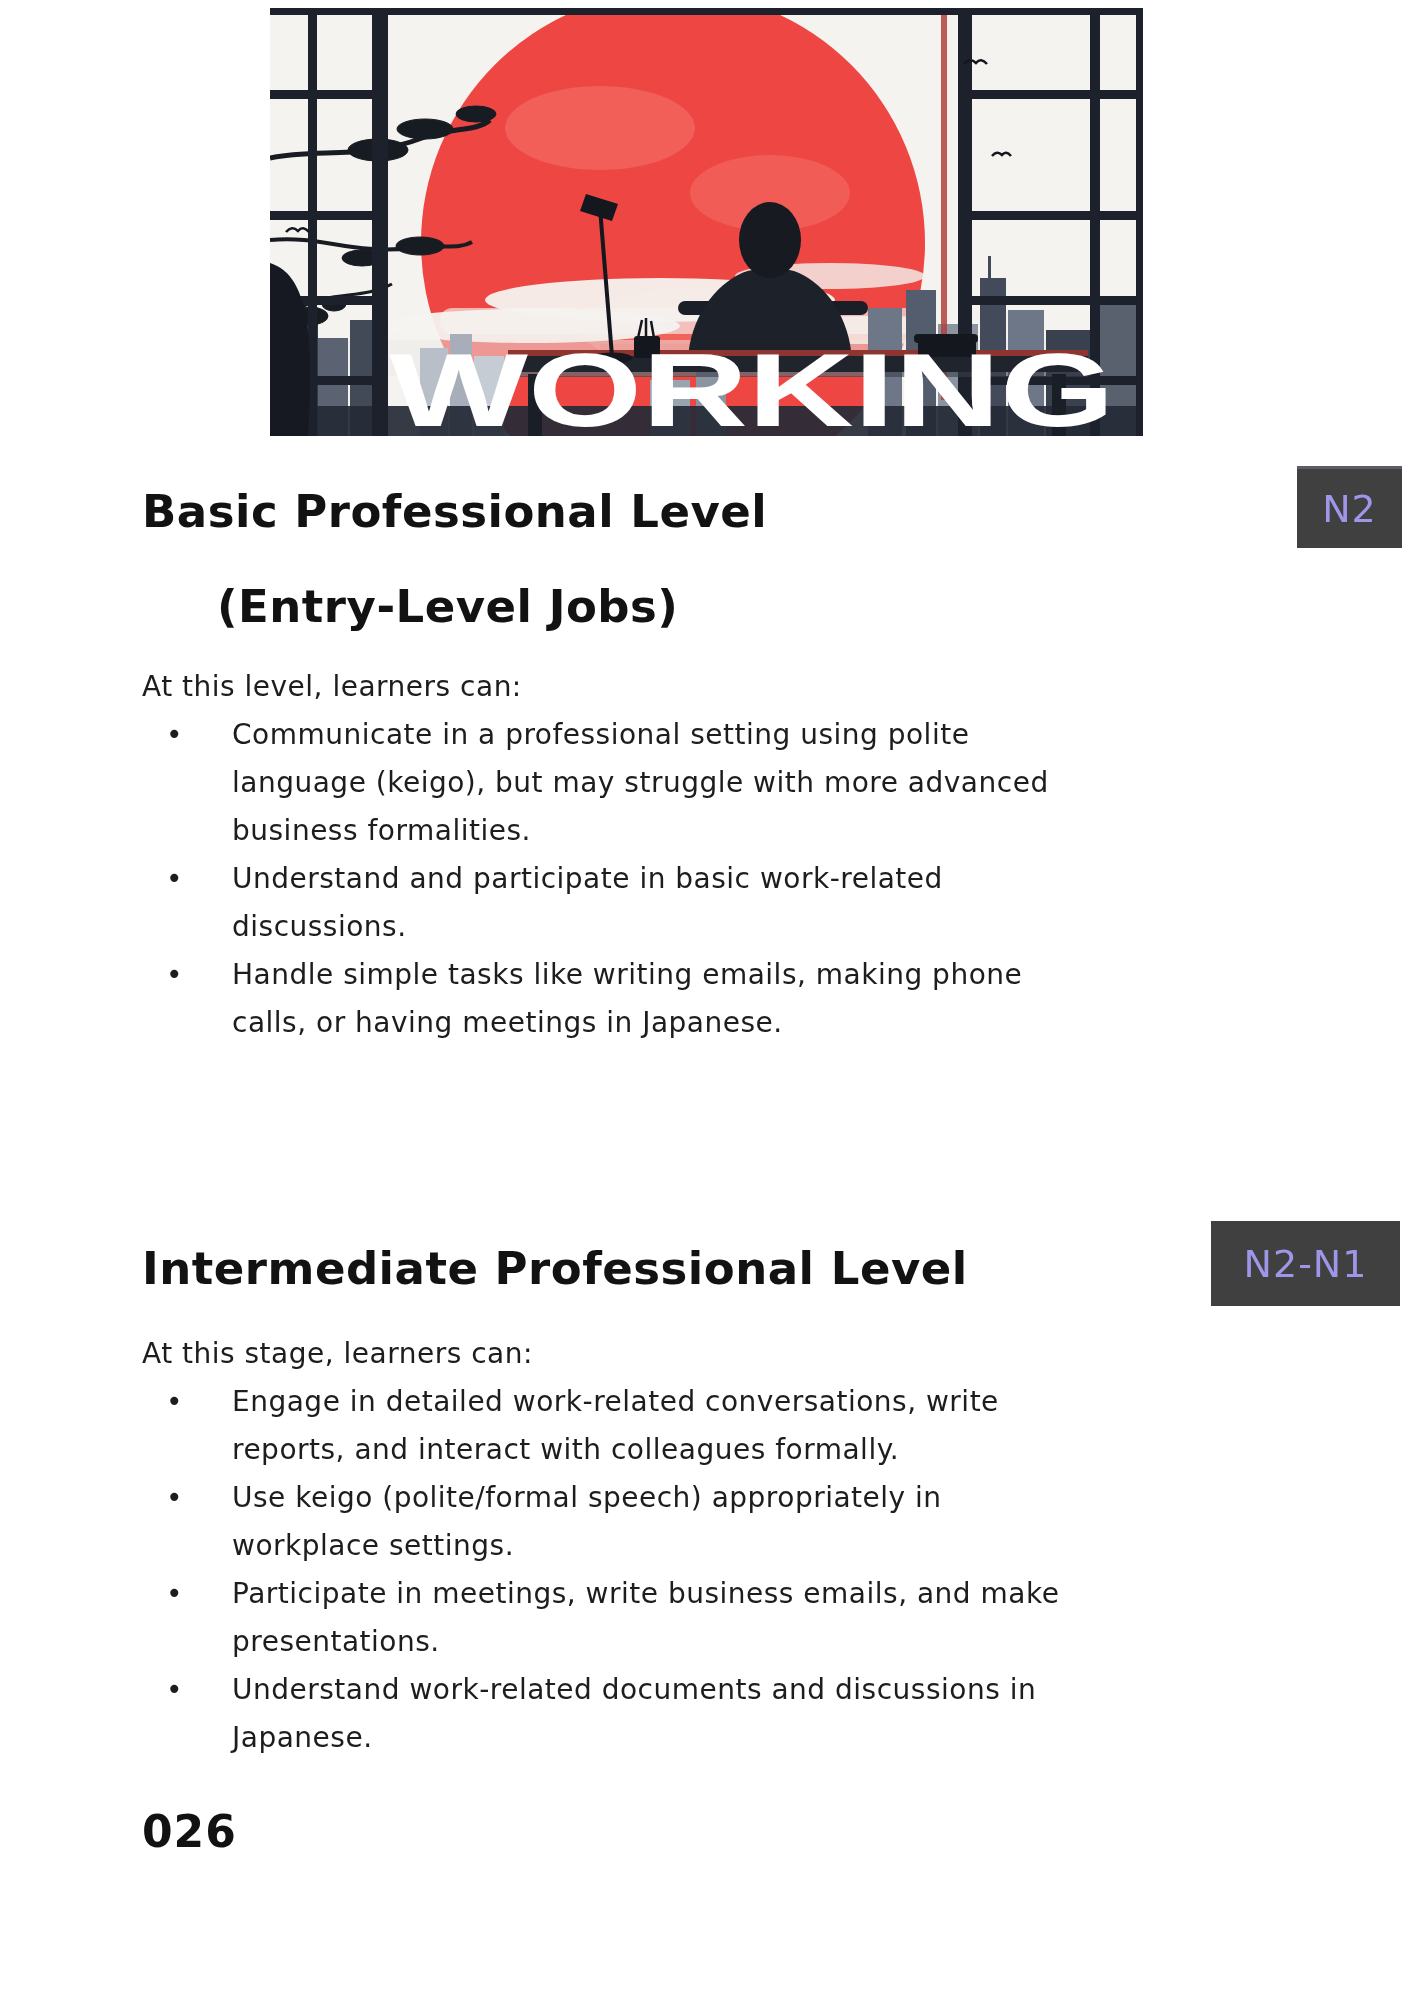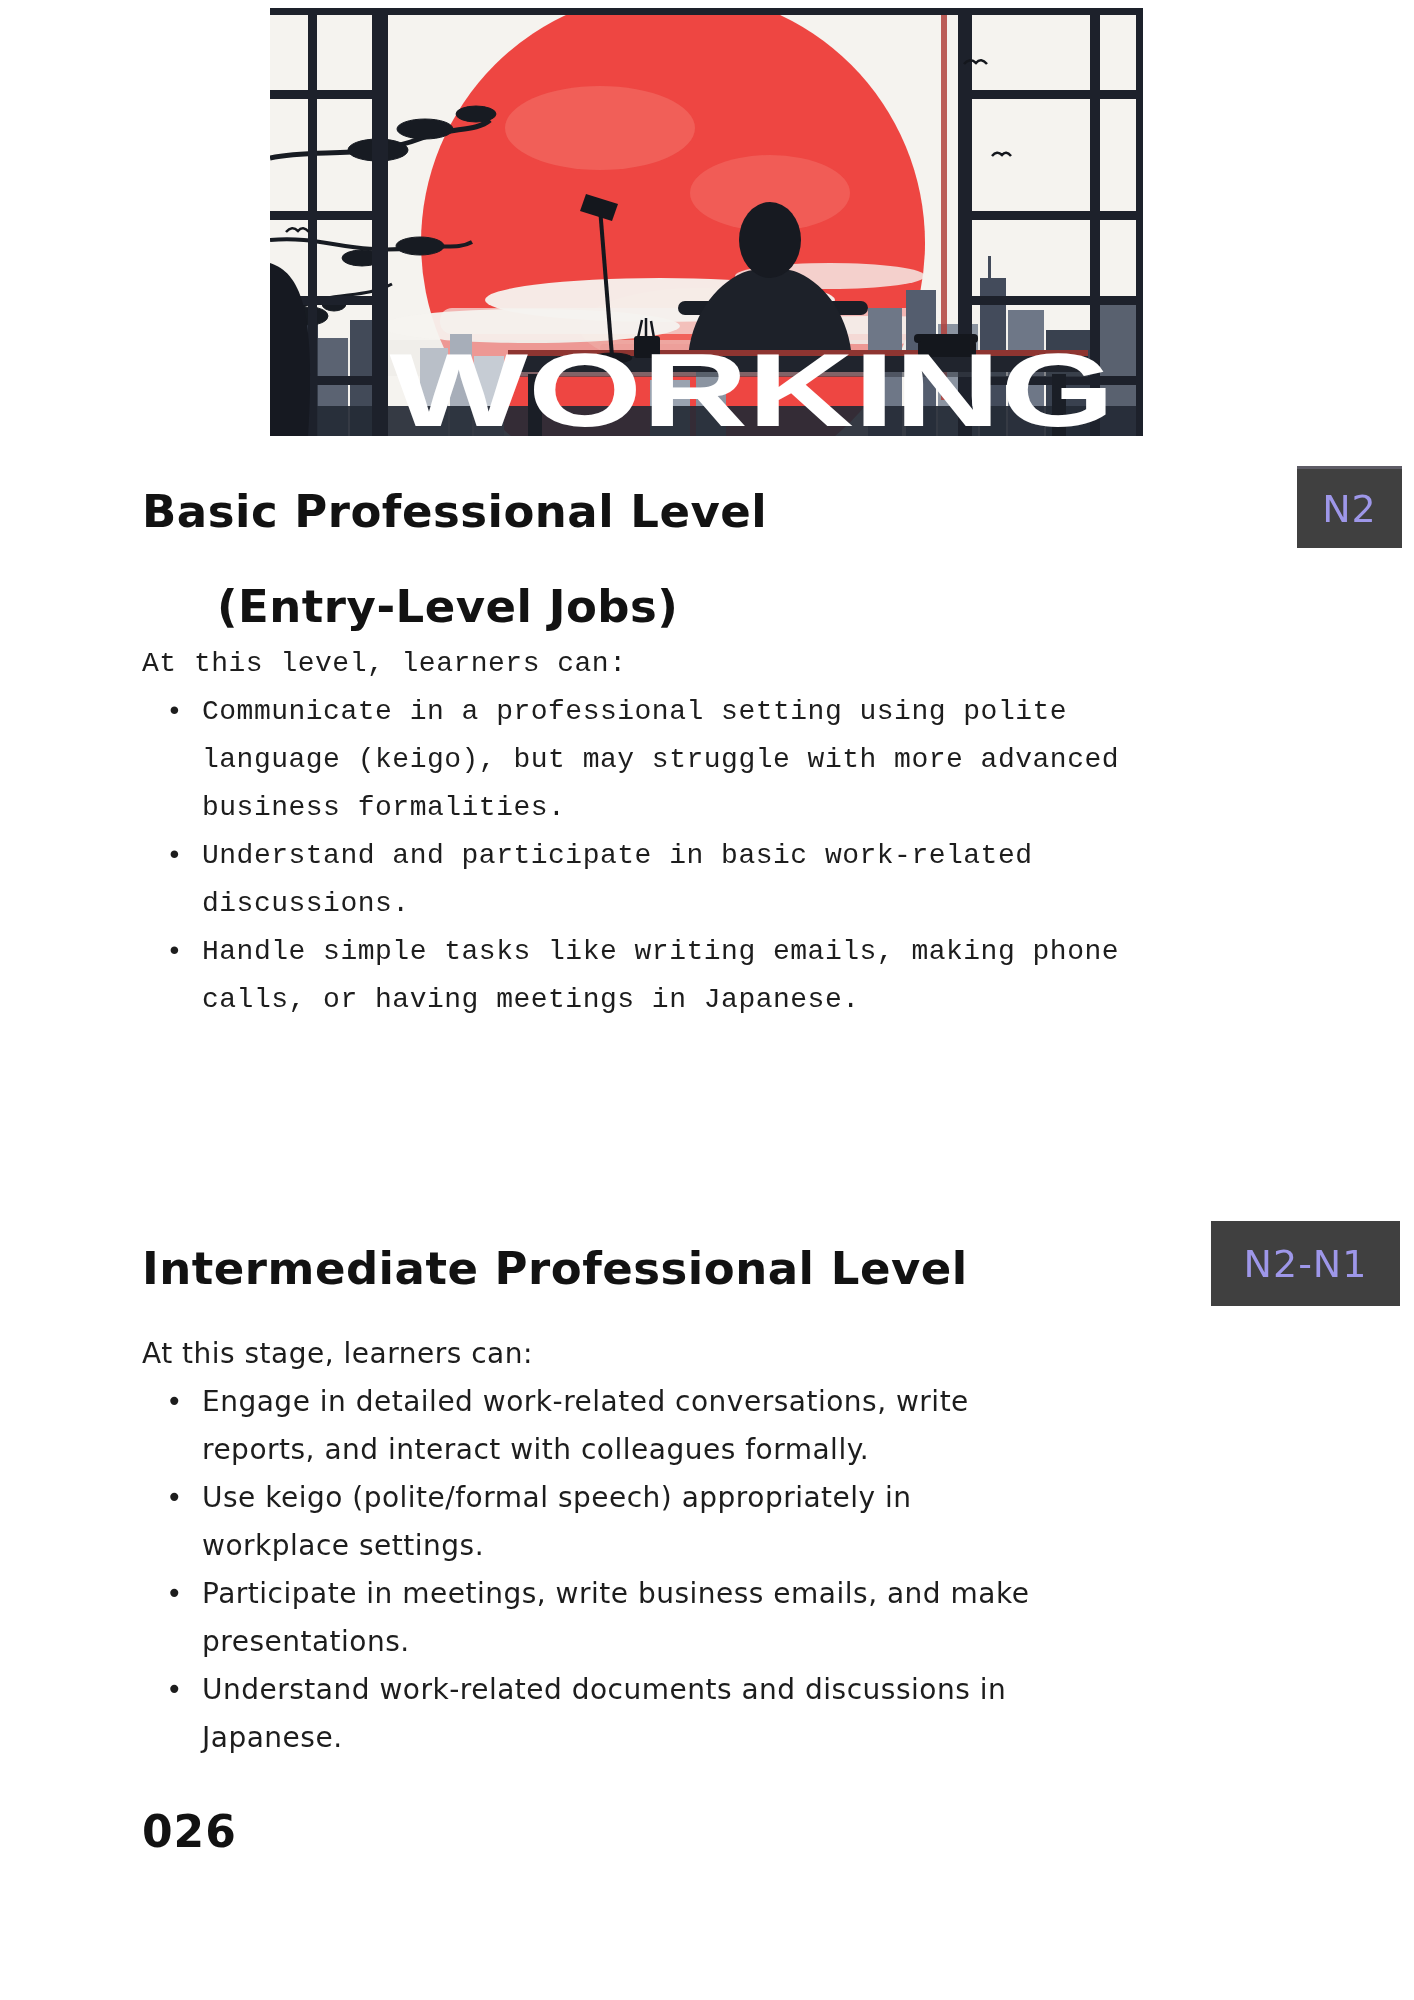--- a/index.html
+++ b/index.html
@@ -28,29 +28,29 @@
     color:#121212;letter-spacing:0.5px;
   }
   .h1 .line2{padding-left:75px;margin-top:28px;}
   .h2{
     left:142px;top:1243px;font-weight:bold;font-size:45px;line-height:52px;
     color:#121212;letter-spacing:0.5px;
   }
 
   
   .body-block{left:142px;width:1010px;font-size:28px;line-height:48px;letter-spacing:0.5px;color:#1d1d1d;}
-  .body-1{top:640px;font-family:Liberation Mono, monospace;}
+  .body-1{top:663px;}
   .body-2{top:1330px;}
   .intro{margin:0 0 0 0;}
   ul.bullets{list-style:none;margin:0;padding:0;}
   ul.bullets li{position:relative;padding-left:60px;width:930px;}
   ul.bullets li .dot{
     position:absolute;left:24px;top:0;font-size:28px;
   }
-  .bullet-text{white-space:pre-line;display:block;}
+  .bullet-text{white-space:pre-line;display:block;margin-left:30px;}
 
   
   .page-num{left:142px;top:1806px;font-size:44px;font-weight:bold;letter-spacing:1px;color:#121212;}
 </style>
 </head>
 <body>
 
 <div class="abs hero">
   <svg viewBox="0 0 873 428" xmlns="http://www.w3.org/2000/svg">
 

